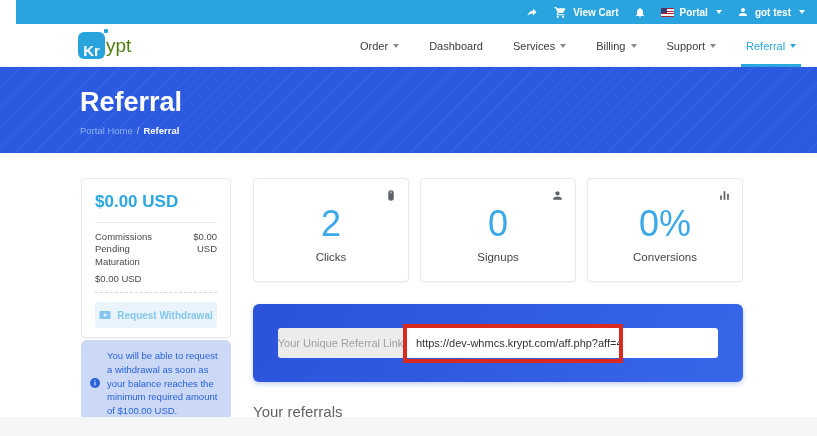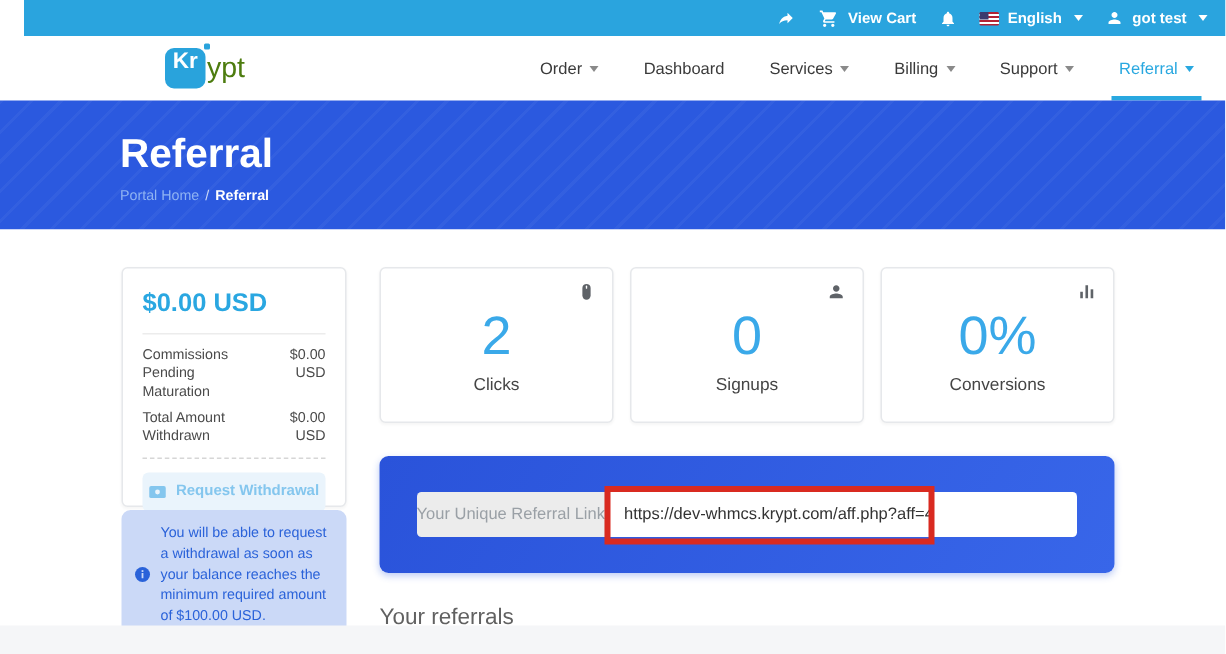--- a/index.html
+++ b/index.html
@@ -13,21 +13,21 @@
   .topbar svg { display:block; }
   .caret-down { width:0; height:0; border-left:3px solid transparent; border-right:3px solid transparent; border-top:4px solid #fff; margin-left:2px; }
   .flag { position:relative; width:13px; height:9px; border-radius:1px; overflow:hidden;
           background:repeating-linear-gradient(#B22234 0 1.3px,#fff 1.3px 2.6px); }
   .flag .canton { position:absolute; left:0; top:0; width:6px; height:5px; background:#3C3B6E; }
 
   
   .navbar { position:absolute; left:0; top:24px; width:817px; height:43px; background:#fff; }
   .logo { position:absolute; left:78px; top:8px; display:flex; align-items:center; cursor:pointer; }
   .logo-box { position:relative; width:27px; height:27px; background:#29A3DC; border-radius:6px;
-              color:#fff; font-size:15px; font-weight:bold; display:flex; align-items:flex-start; justify-content:center;margin-left:32px; }
+              color:#fff; font-size:15px; font-weight:bold; display:flex; align-items:flex-end; justify-content:center; }
   .logo-dot { position:absolute; right:-3px; top:-3px; width:4px; height:4px; background:#29A3DC; border-radius:1px; }
   .logo-suffix { color:#4d7c0f; font-size:19px; font-weight:500; margin-left:1px; }
   .nav-links { position:absolute; left:345px; top:0; height:43px; display:flex; align-items:center; gap:0; }
   .nav-item { position:relative; height:43px; display:flex; align-items:center; gap:5px; padding:0 15px;
               font-size:11px; color:#3a3a3a; cursor:pointer; white-space:nowrap; }
   .nav-item .nav-caret { width:0; height:0; border-left:3px solid transparent; border-right:3px solid transparent; border-top:4px solid #8a8a8a; }
   .nav-item.active { color:#29A8E0; }
   .nav-item.active .nav-caret { border-top-color:#29A8E0; }
   .nav-item.active::after { content:""; position:absolute; left:10px; right:10px; bottom:0; height:3px; background:#29A8E0; }
 
@@ -106,21 +106,21 @@
     </span>
     <span class="topbar-item">
       <svg width="12" height="13" viewBox="0 0 24 24" fill="#fff">
           <path d="M12 22c1.1 0 2-.9 2-2h-4c0 1.1.9 2 2 2zm6-6v-5c0-3.07-1.63-5.64-4.5-6.32V4c0-.83-.67-1.5-1.5-1.5s-1.5.67-1.5 1.5v.68C7.64 5.36 6 7.92 6 11v5l-2 2v1h16v-1l-2-2z"></path>
         </svg>
     </span>
     <span class="topbar-item">
       <span class="flag">
           <span class="canton"></span>
         </span>
-      <span>English</span>
+      <span>Portal</span>
       <span class="caret-down"></span>
     </span>
     <span class="topbar-item">
       <svg width="12" height="12" viewBox="0 0 24 24" fill="#fff">
           <path d="M12 12c2.21 0 4-1.79 4-4s-1.79-4-4-4-4 1.79-4 4 1.79 4 4 4zm0 2c-2.67 0-8 1.34-8 4v2h16v-2c0-2.66-5.33-4-8-4z"></path>
         </svg>
       <span>got test</span>
       <span class="caret-down"></span>
     </span>
   </div>
@@ -173,21 +173,20 @@
   <div class="content">
 
     <div class="card balance-card">
       <div class="balance-amount">$0.00 USD</div>
       <hr class="hr-solid">
       <div class="balance-row">
         <span class="row-label">Commissions Pending Maturation</span>
         <span class="row-value">$0.00 USD</span>
       </div>
       <div class="balance-row">
-        <span class="row-label">Total Amount Withdrawn</span>
         <span class="row-value">$0.00 USD</span>
       </div>
       <hr class="hr-dashed">
       <button class="withdraw-btn">
         <svg width="12" height="10" viewBox="0 0 24 20" fill="#84C6EE">
             <rect x="1" y="2" width="22" height="16" rx="2.5"></rect>
             <circle cx="12" cy="10" r="3.2" fill="#EAF4FC"></circle>
           </svg>
         <span>Request Withdrawal</span>
       </button>

